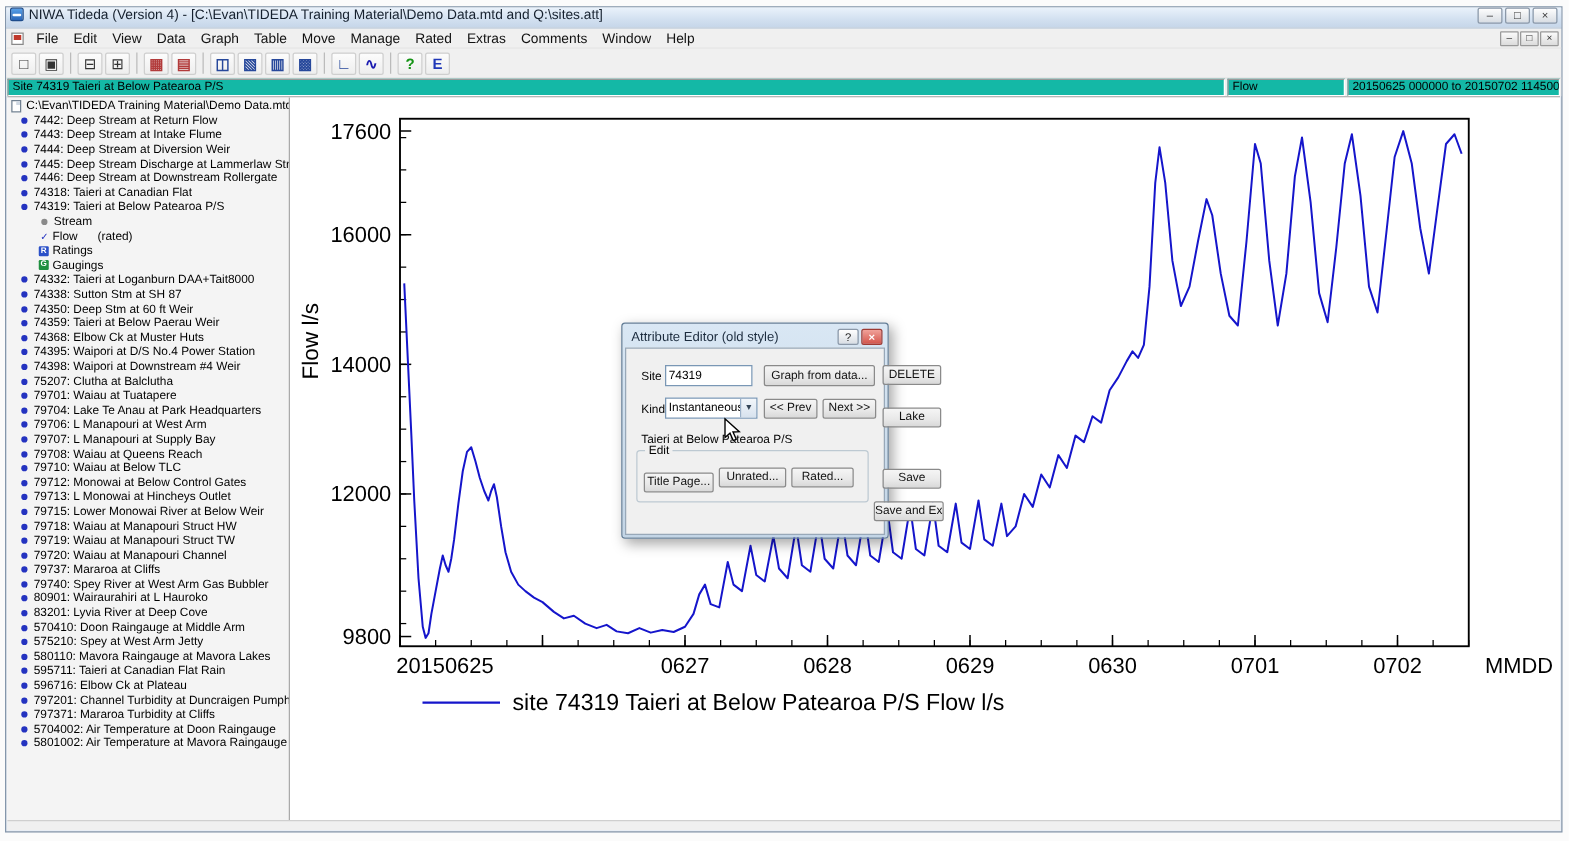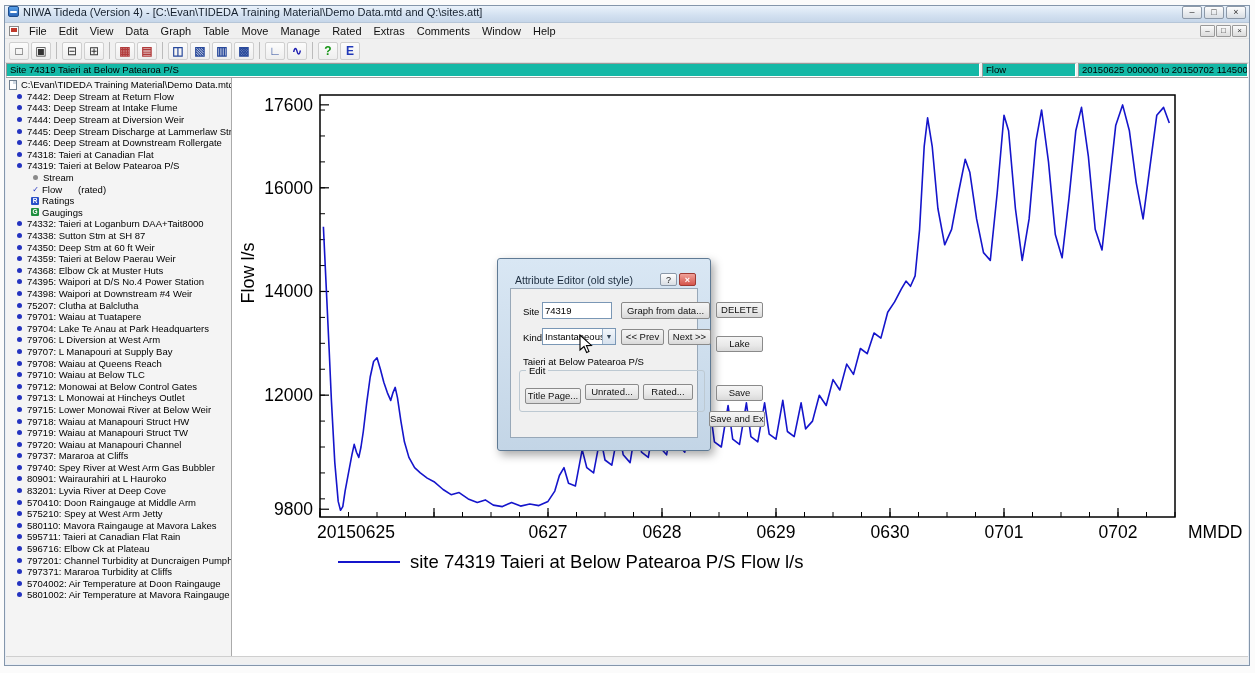--- a/index.html
+++ b/index.html
@@ -33,21 +33,21 @@
 .trow.child{padding-left:16px}
 .badge{width:8px;height:8px;flex:none;margin:0 3px 0 9px;color:#fff;font-size:6.5px;font-weight:bold;text-align:center;line-height:8px;border-radius:1px}
 .tick{width:9px;flex:none;margin:0 2px 0 9px;color:#2433c0;font-size:8px;line-height:9px;text-align:center}
 .page-icon{width:8px;height:10px;background:#fff;border:1px solid #708090;margin:0 4px 0 3px;flex:none;position:relative}
 .page-icon:after{content:"";position:absolute;right:0;top:0;width:3px;height:3px;background:#cfd8e2}
 .suffix{margin-left:16px}
 .chartpanel{flex:1;background:#fff;position:relative;overflow:hidden}
 #chart-svg{position:absolute;left:0;top:0}
 #chart-svg text{font-family:"Liberation Sans","DejaVu Sans",sans-serif;fill:#000}
 .statusbar{position:absolute;left:1px;right:1px;bottom:1px;height:8px;background:#f0f0f0;border-top:1px solid #cfcfcf}
-.dialog{position:absolute;left:497px;top:258px;width:214px;background:linear-gradient(#d9e7f4,#c3d5e6);border:1px solid #5f7a94;border-radius:3px;padding:12px;box-shadow:3px 4px 10px rgba(0,0,0,.35);z-index:20}
+.dialog{position:absolute;left:497px;top:258px;width:214px;background:linear-gradient(#d9e7f4,#c3d5e6);border:1px solid #5f7a94;border-radius:3px;padding:2px;box-shadow:3px 4px 10px rgba(0,0,0,.35);z-index:20}
 .dlg-titlebar{height:17px;display:flex;align-items:center;padding:0 2px 0 5px;font-size:10.5px;color:#1c2c3e}
 .dlg-title{flex:1;white-space:nowrap;overflow:hidden}
 .dlg-btn{width:17px;height:13px;font-size:9px;line-height:12px;text-align:center;border-radius:2px;margin-left:2px;flex:none}
 .dlg-btn.help{background:linear-gradient(#fefefe,#d9dee4);border:1px solid #8b98a8;color:#222}
 .dlg-btn.close{background:linear-gradient(#f0a199,#d4554c);border:1px solid #9e3a33;color:#fff;font-weight:bold}
 .dlg-body{position:relative;height:150px;background:#f0f0f0;border:1px solid #98a8b8}
 .lbl{position:absolute;font-size:9.5px;color:#000}
 .txt{position:absolute;height:17px;border:1px solid #7a97b5;background:#fff;font-size:9.5px;font-family:inherit;padding:0 2px}
 .combo{position:absolute;height:17px;border:1px solid #7a97b5;background:#fff;font-size:9.5px;display:flex;align-items:center;overflow:hidden}
 .combo-text{flex:1;padding-left:2px;white-space:nowrap;overflow:hidden}
@@ -209,21 +209,21 @@
         <div class="trow">
           <span class="dot"></span>
           <span>79701: Waiau at Tuatapere</span>
         </div>
         <div class="trow">
           <span class="dot"></span>
           <span>79704: Lake Te Anau at Park Headquarters</span>
         </div>
         <div class="trow">
           <span class="dot"></span>
-          <span>79706: L Diversion at West Arm</span>
+          <span>79706: L Manapouri at West Arm</span>
         </div>
         <div class="trow">
           <span class="dot"></span>
           <span>79707: L Manapouri at Supply Bay</span>
         </div>
         <div class="trow">
           <span class="dot"></span>
           <span>79708: Waiau at Queens Reach</span>
         </div>
         <div class="trow">

